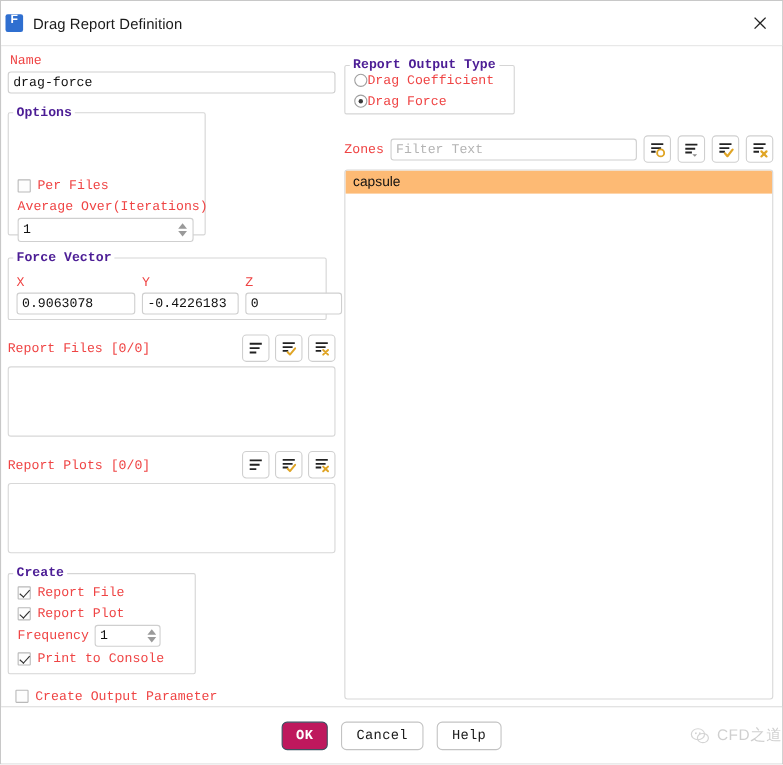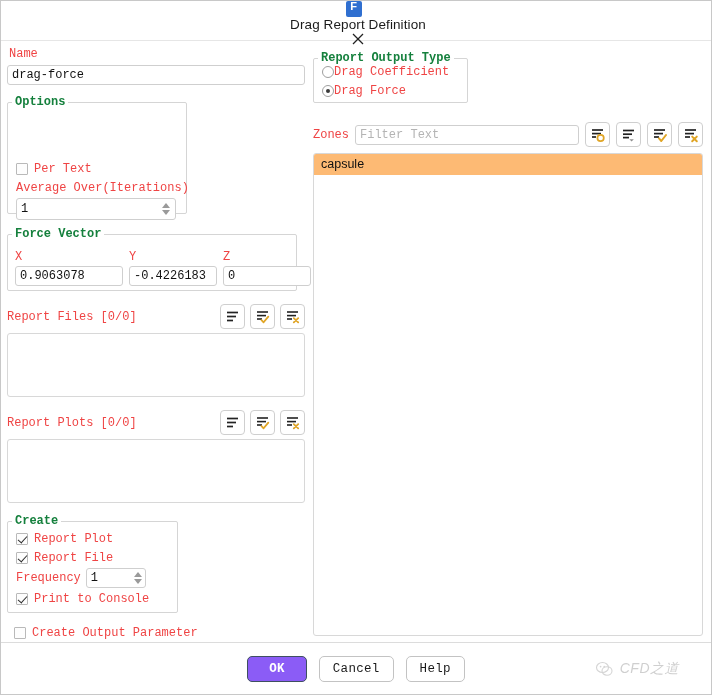--- a/index.html
+++ b/index.html
@@ -18,21 +18,20 @@
     display: flex; flex-direction: column;
   }
 
   
   .titlebar {
     height: 42px; min-height: 30px;
     display: flex; align-items: center;
     padding: 0 0 0 4px;
     background: #ffffff;
     border-bottom: 1px solid #e6e6e6;
-    flex-direction: column;
   }
   .app-icon {
     width: 16px; height: 16px;
     background: #2f6fd0;
     border-radius: 2px;
     position: relative;
     margin-right: 9px;
     flex: 0 0 auto;
   }
   .app-icon::after {
@@ -102,21 +101,21 @@
     border: 1px solid #d5d5d5;
     border-radius: 2px;
     background: transparent;
   }
   .group > .group-title {
     position: absolute;
     top: -8px; left: 4px;
     background: #ffffff;
     padding: 0 3px;
     font-family: "Liberation Mono", monospace;
-    font-size: 12px; font-weight: bold; color: #15803d;
+    font-size: 12px; font-weight: bold; color: #4c1d95;
     white-space: nowrap;
   }
 
   
   .cbrow { display: flex; align-items: center; gap: 6px; height: 19px; }
   .cbox {
     width: 12px; height: 12px;
     border: 1px solid #b9b9b9;
     background: #fdfdfd;
     border-radius: 1px;
@@ -236,34 +235,33 @@
     border-radius: 5px;
     background: #ffffff;
     font-family: "Liberation Mono", monospace;
     font-size: 12.5px;
     color: #1a1a1a;
     padding: 0 13px;
     cursor: pointer;
     letter-spacing: .3px;
   }
   .btn.primary {
-    background: #8b5cf6;
+    background: #be185d;
     border-color: #3f4f61;
     color: #ffffff;
     font-weight: bold;
-    padding: 0 21px;
+    padding: 0 3px;
   }
   .watermark {
     position: absolute;
-    right: 32px; top: 50%;
+    right: 0; top: 50%;
     transform: translateY(-50%);
     display: flex; align-items: center; gap: 6px;
     opacity: .42;
     pointer-events: none;
-    font-style: italic;
   }
   .watermark .wm-text {
     font-family: "Liberation Sans", sans-serif;
     font-size: 14px;
     color: #8e8e8e;
     letter-spacing: .5px;
   }
 </style>
 </head>
 <body>
@@ -289,21 +287,21 @@
       
       <div class="lbl" style="margin:0 0 3px 2px;">Name</div>
       <input class="tfield" style="width: 298px;" value="drag-force">
 
       
       <div class="group" style="width:180px; height:112px; margin-top:17px;">
         <div class="group-title">Options</div>
         <div style="position:absolute; left:8px; top:56px;">
           <div class="cbrow">
             <span class="cbox"></span>
-            <span class="lbl">Per Text</span>
+            <span class="lbl">Per Files</span>
           </div>
           <div class="lbl" style="margin-top:3px;">Average Over(Iterations)</div>
           <div class="spin" style="width:160px; margin-top:3px;">
             <input value="1" style="">
             <span class="arrows">
               <span class="arr-up"></span>
               <span class="arr-dn"></span>
             </span>
           </div>
         </div>
@@ -389,25 +387,25 @@
         </span>
       </div>
       <div class="listbox" style="width:298px; height:64px;"></div>
 
       
       <div class="group" style="width:171px; height:92px; margin-top:18px;">
         <div class="group-title">Create</div>
         <div style="padding:7px 0 0 8px;">
           <div class="cbrow">
             <span class="cbox checked"></span>
-            <span class="lbl">Report Plot</span>
+            <span class="lbl">Report File</span>
           </div>
           <div class="cbrow">
             <span class="cbox checked"></span>
-            <span class="lbl">Report File</span>
+            <span class="lbl">Report Plot</span>
           </div>
           <div style="display:flex; align-items:center; gap:5px; margin:1px 0 1px 0;">
             <span class="lbl">Frequency</span>
             <span class="spin" style="width:60px; height:20px;">
               <input value="1" style="">
               <span class="arrows">
                 <span class="arr-up"></span>
                 <span class="arr-dn"></span>
               </span>
             </span>

